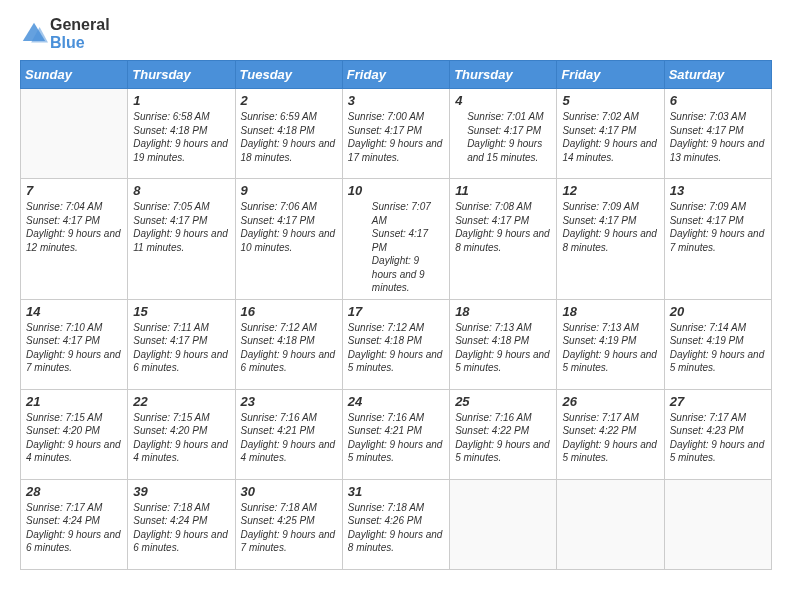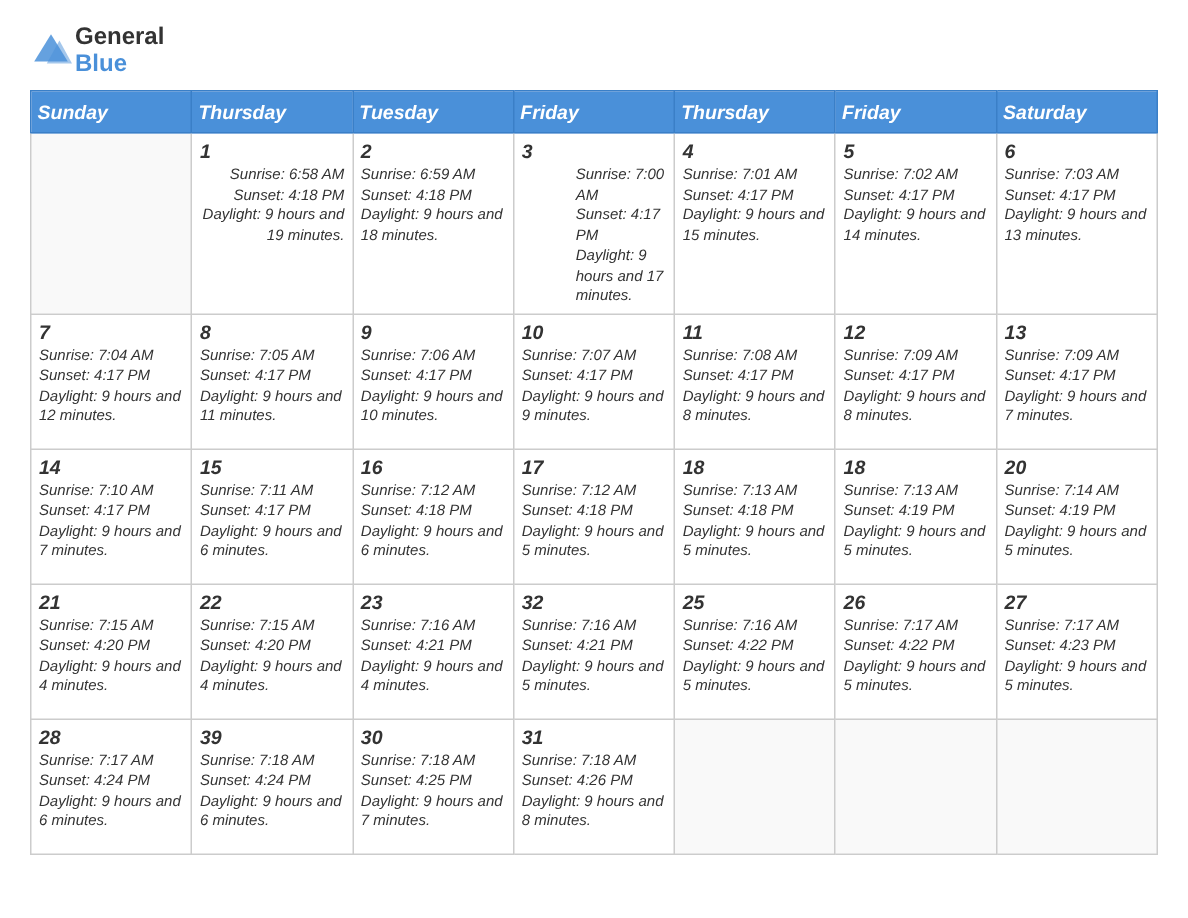--- a/index.html
+++ b/index.html
@@ -116,39 +116,39 @@
           <th>Thursday</th>
           <th>Friday</th>
           <th>Saturday</th>
         </tr>
     </thead>
     <tbody id="calendar-body">
     <tr>
           <td class="empty"></td>
           <td>
             <div class="day-number">1</div>
-            <div class="cell-text" style="white-space: pre-line; text-align: right;">Sunrise: 6:58 AM
+            <div class="cell-text" style="white-space: pre-line;">Sunrise: 6:58 AM
 Sunset: 4:18 PM
 Daylight: 9 hours and 19 minutes.</div>
           </td>
           <td>
             <div class="day-number">2</div>
             <div class="cell-text" style="white-space: pre-line;">Sunrise: 6:59 AM
 Sunset: 4:18 PM
 Daylight: 9 hours and 18 minutes.</div>
           </td>
           <td>
             <div class="day-number">3</div>
-            <div class="cell-text" style="white-space: pre-line; margin-left: 36px;">Sunrise: 7:00 AM
+            <div class="cell-text" style="white-space: pre-line;">Sunrise: 7:00 AM
 Sunset: 4:17 PM
 Daylight: 9 hours and 17 minutes.</div>
           </td>
           <td>
             <div class="day-number">4</div>
-            <div class="cell-text" style="white-space: pre-line;">Sunrise: 7:01 AM
+            <div class="cell-text" style="white-space: pre-line; margin-left: 12px;">Sunrise: 7:01 AM
 Sunset: 4:17 PM
 Daylight: 9 hours and 15 minutes.</div>
           </td>
           <td>
             <div class="day-number">5</div>
             <div class="cell-text" style="white-space: pre-line;">Sunrise: 7:02 AM
 Sunset: 4:17 PM
 Daylight: 9 hours and 14 minutes.</div>
           </td>
           <td>
@@ -172,21 +172,21 @@
 Daylight: 9 hours and 11 minutes.</div>
           </td>
           <td>
             <div class="day-number">9</div>
             <div class="cell-text" style="white-space: pre-line;">Sunrise: 7:06 AM
 Sunset: 4:17 PM
 Daylight: 9 hours and 10 minutes.</div>
           </td>
           <td>
             <div class="day-number">10</div>
-            <div class="cell-text" style="white-space: pre-line;">Sunrise: 7:07 AM
+            <div class="cell-text" style="white-space: pre-line; margin-left: 24px;">Sunrise: 7:07 AM
 Sunset: 4:17 PM
 Daylight: 9 hours and 9 minutes.</div>
           </td>
           <td>
             <div class="day-number">11</div>
             <div class="cell-text" style="white-space: pre-line;">Sunrise: 7:08 AM
 Sunset: 4:17 PM
 Daylight: 9 hours and 8 minutes.</div>
           </td>
           <td>
@@ -259,21 +259,21 @@
 Sunset: 4:20 PM
 Daylight: 9 hours and 4 minutes.</div>
           </td>
           <td>
             <div class="day-number">23</div>
             <div class="cell-text" style="white-space: pre-line;">Sunrise: 7:16 AM
 Sunset: 4:21 PM
 Daylight: 9 hours and 4 minutes.</div>
           </td>
           <td>
-            <div class="day-number">32</div>
+            <div class="day-number">24</div>
             <div class="cell-text" style="white-space: pre-line;">Sunrise: 7:16 AM
 Sunset: 4:21 PM
 Daylight: 9 hours and 5 minutes.</div>
           </td>
           <td>
             <div class="day-number">25</div>
             <div class="cell-text" style="white-space: pre-line;">Sunrise: 7:16 AM
 Sunset: 4:22 PM
 Daylight: 9 hours and 5 minutes.</div>
           </td>

